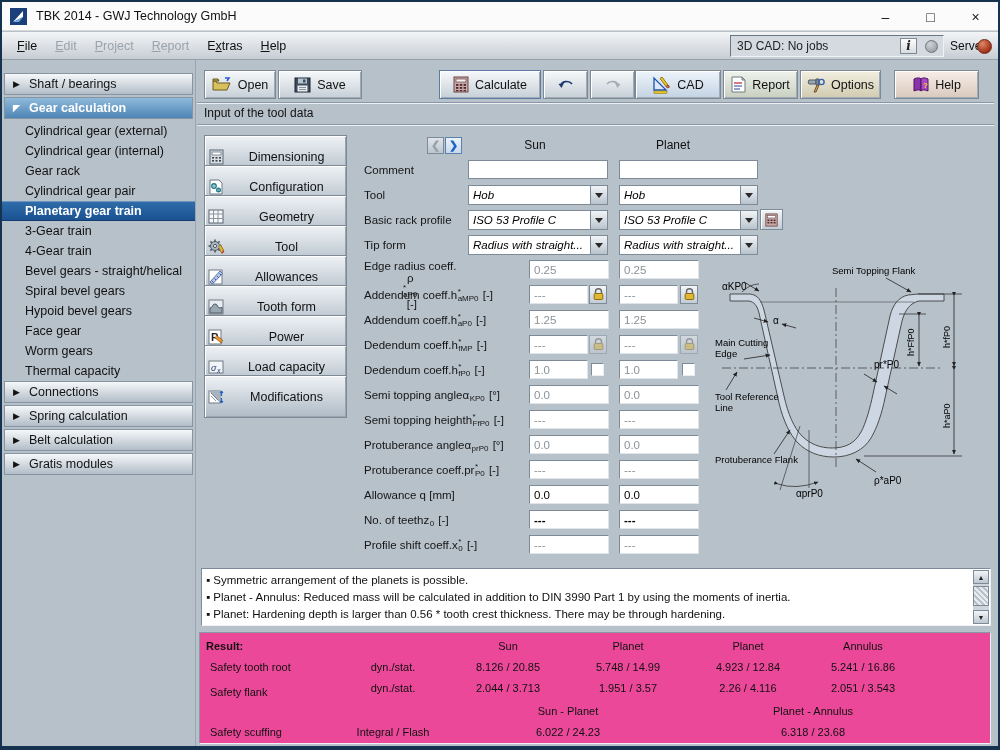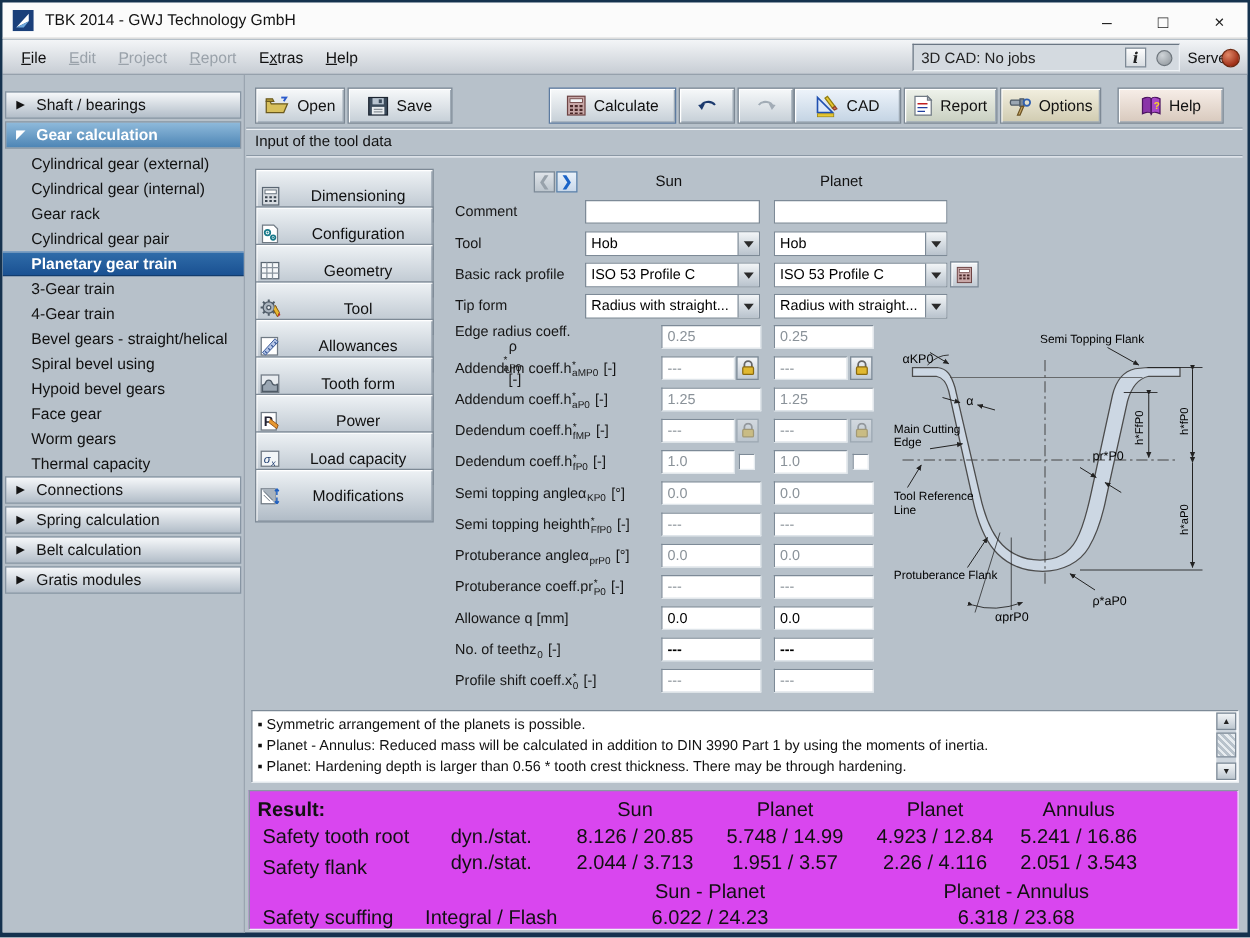--- a/index.html
+++ b/index.html
@@ -69,21 +69,21 @@
              height:19px; display:flex; align-items:center; }
   .supsub { display:inline-flex; flex-direction:column; font-size:8px; line-height:7px;
             vertical-align:-5px; margin:0 1px 0 0.5px; }
   .supsub .s1 { height:7px; }
   .field { position:absolute; height:19px; background:#fff; border:1px solid #7d8a97;
            border-bottom-color:#dfe5ea; border-right-color:#dfe5ea;
            font-size:11.5px; display:flex; align-items:center; padding-left:4px; color:#000; }
   .field.dis { color:#8a9299; }
   .field.bold { font-weight:bold; }
   .selectbox { position:absolute; height:20px; background:#fff; border:1px solid #7d8a97;
-               display:flex; align-items:center; font-size:11.5px; color:#000; }
+               display:flex; align-items:center; font-size:11.5px; color:#000;font-style:italic; }
   .selectbox .val { flex:1; padding-left:4px; white-space:nowrap; overflow:hidden; }
   .selectbox .dd { width:17px; height:18px; background:linear-gradient(#f2f5f7,#b9c3cd);
                    border-left:1px solid #7d8a97; display:flex; align-items:center; justify-content:center; }
   .dd i { width:0; height:0; border-left:4px solid transparent; border-right:4px solid transparent;
           border-top:5px solid #2a2a2a; }
   .lockbtn { position:absolute; width:18px; height:19px; background:linear-gradient(#f4f6f8,#c2cbd4);
              border:1px solid #7d8a97; display:flex; align-items:center; justify-content:center; }
   .lockbtn.off { opacity:.45; }
   .chk { position:absolute; width:13px; height:13px; background:#fff; border:1px solid #7d8a97;
          border-bottom-color:#e8edf1; border-right-color:#e8edf1; }
@@ -101,23 +101,23 @@
            border:1px solid #7d8a97; border-bottom-color:#eef2f6; border-right-color:#eef2f6;
            font-size:11.5px; color:#111; padding:3px 20px 0 4px; }
   .notes div { line-height:17px; white-space:nowrap; }
   .sbar { position:absolute; right:1px; top:1px; width:16px; height:54px; background:#cdd5dd; }
   .sbtn { position:absolute; left:0; width:16px; height:14px; background:linear-gradient(#f2f5f7,#bdc7d0);
           border:1px solid #7d8a97; font-size:7px; color:#222; display:flex; align-items:center; justify-content:center; }
   .sthumb { position:absolute; left:0; top:16px; width:16px; height:20px; border:1px solid #7d8a97;
             background:repeating-linear-gradient(45deg,#e7ecf0 0 2px,#b8c2cb 2px 4px); }
 
   
-  .results { position:absolute; left:2px; top:572px; width:792px; height:112px; background:#d946ef;
+  .results { position:absolute; left:2px; top:572px; width:792px; height:112px; background:#ec4899;
              border:1px solid #8removed; border:1px solid #8a97a4; border-bottom-color:#eef2f6; border-right-color:#eef2f6;
-             font-size:16px; color:#111; }
+             font-size:11px; color:#111; }
   .rabs { position:absolute; white-space:nowrap; }
   .rcent { position:absolute; width:150px; text-align:center; transform:translateX(-50%); white-space:nowrap; }
 
   svg text { font-family:"Liberation Sans", sans-serif; }
 </style>
 </head>
 <body>
 
 <div class="win">
 
@@ -163,21 +163,21 @@
         <span>Gear calculation</span>
       </div>
       <div class="sitem">Cylindrical gear (external)</div>
       <div class="sitem">Cylindrical gear (internal)</div>
       <div class="sitem">Gear rack</div>
       <div class="sitem">Cylindrical gear pair</div>
       <div class="sitem selected">Planetary gear train</div>
       <div class="sitem">3-Gear train</div>
       <div class="sitem">4-Gear train</div>
       <div class="sitem">Bevel gears - straight/helical</div>
-      <div class="sitem">Spiral bevel using</div>
+      <div class="sitem">Spiral bevel gears</div>
       <div class="sitem">Hypoid bevel gears</div>
       <div class="sitem">Face gear</div>
       <div class="sitem">Worm gears</div>
       <div class="sitem">Thermal capacity</div>
       <div class="shead">
         <span class="mark">▶</span>
         <span>Connections</span>
       </div>
       <div class="shead">
         <span class="mark">▶</span>

